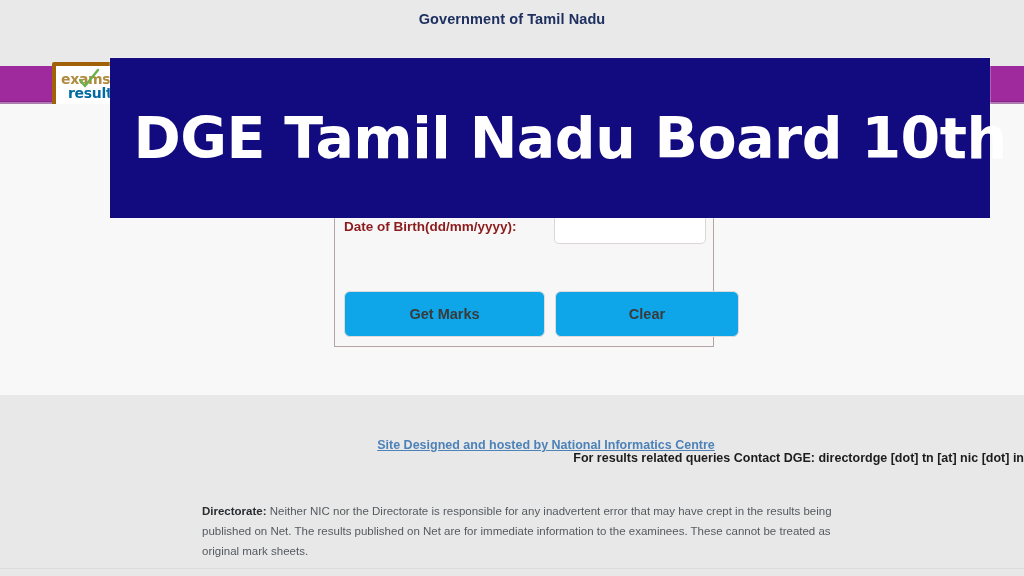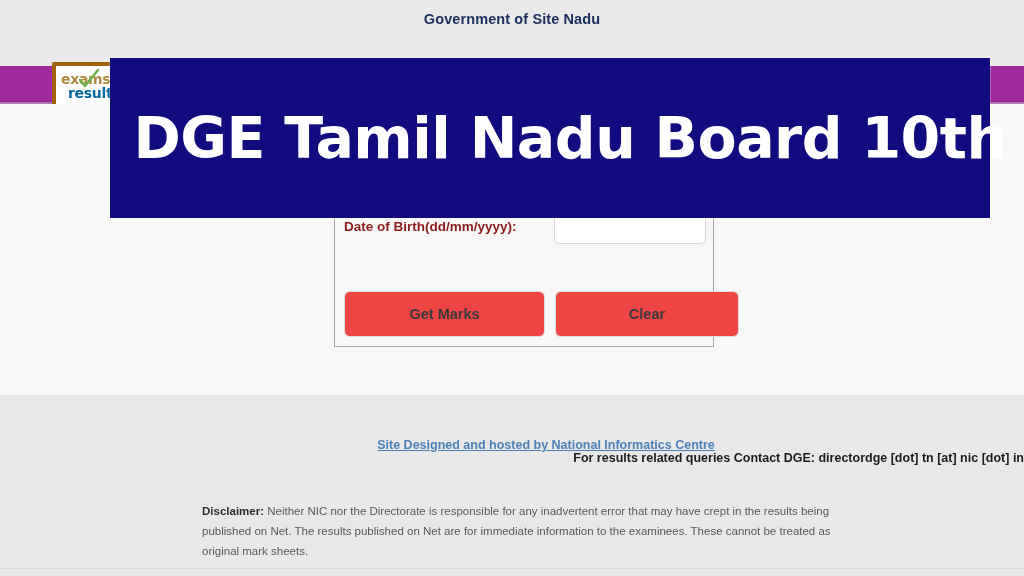--- a/index.html
+++ b/index.html
@@ -141,21 +141,21 @@
     outline: none;
   }
   .btn-row {
     position: absolute;
     left: 0; top: 140px;
     width: 380px;
   }
   .form-btn {
     position: absolute;
     height: 46px;
-    background: #ef4444;
+    background: #0ea5e9;
     border: 1px solid #e0dada;
     border-radius: 6px;
     font-size: 14.5px;
     font-weight: bold;
     color: #3a3a3a;
     font-family: "Liberation Sans", sans-serif;
     cursor: pointer;
     box-sizing: border-box;
   }
   .btn-get-marks { left: 9px;   width: 201px; }
@@ -233,21 +233,21 @@
   }
 </style>
 </head>
 <body>
 
 <div class="page">
 
   <div class="page-top-strip"></div>
 
   <div class="site-header">
-    <span class="line">Government of Site Nadu</span>
+    <span class="line">Government of Tamil Nadu</span>
   </div>
 
   <div class="nav-bar"></div>
 
   <div class="logo-badge">
     <span class="logo-exams">exams</span>
     <span class="logo-result">result</span>
     <svg class="logo-tick" viewBox="0 0 22 22" aria-hidden="true">
       <path d="M2 12 L7 18 L20 2" fill="none" stroke="#6ab04c" stroke-width="2.4" stroke-linecap="round" stroke-linejoin="round"></path>
     </svg>
@@ -271,21 +271,21 @@
 
   <div class="footer-region">
 
     <div class="footer-link-wrap">
       <span class="footer-link">Site Designed and hosted by National Informatics Centre</span>
     </div>
 
     <div class="footer-contact">For results related queries Contact DGE:  directordge [dot] tn [at] nic [dot] in</div>
 
     <div class="disclaimer">
-      <b>Disclaimer:</b><span> Neither NIC nor the Directorate is responsible for any inadvertent error that may have crept in the results being published on Net. The results published on Net are for immediate information to the examinees. These cannot be treated as original mark sheets.</span>
+      <b>Directorate:</b><span> Neither NIC nor the Directorate is responsible for any inadvertent error that may have crept in the results being published on Net. The results published on Net are for immediate information to the examinees. These cannot be treated as original mark sheets.</span>
     </div>
 
     <div class="footer-rule"></div>
   </div>
 
 </div>
 
 <div class="title-banner">
   <span class="banner-line">DGE Tamil Nadu Board 10th</span>
 </div>

